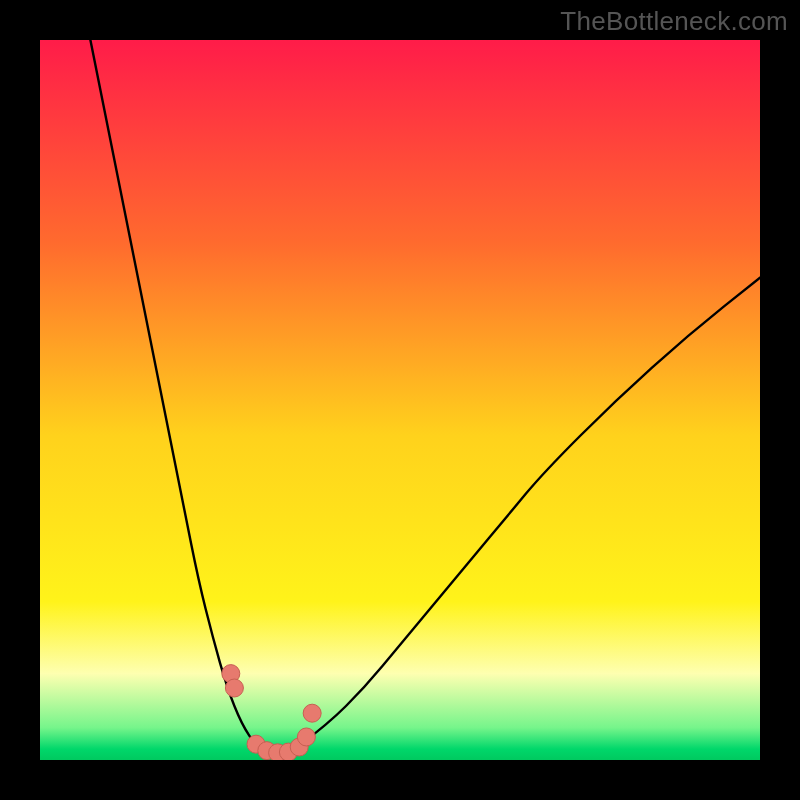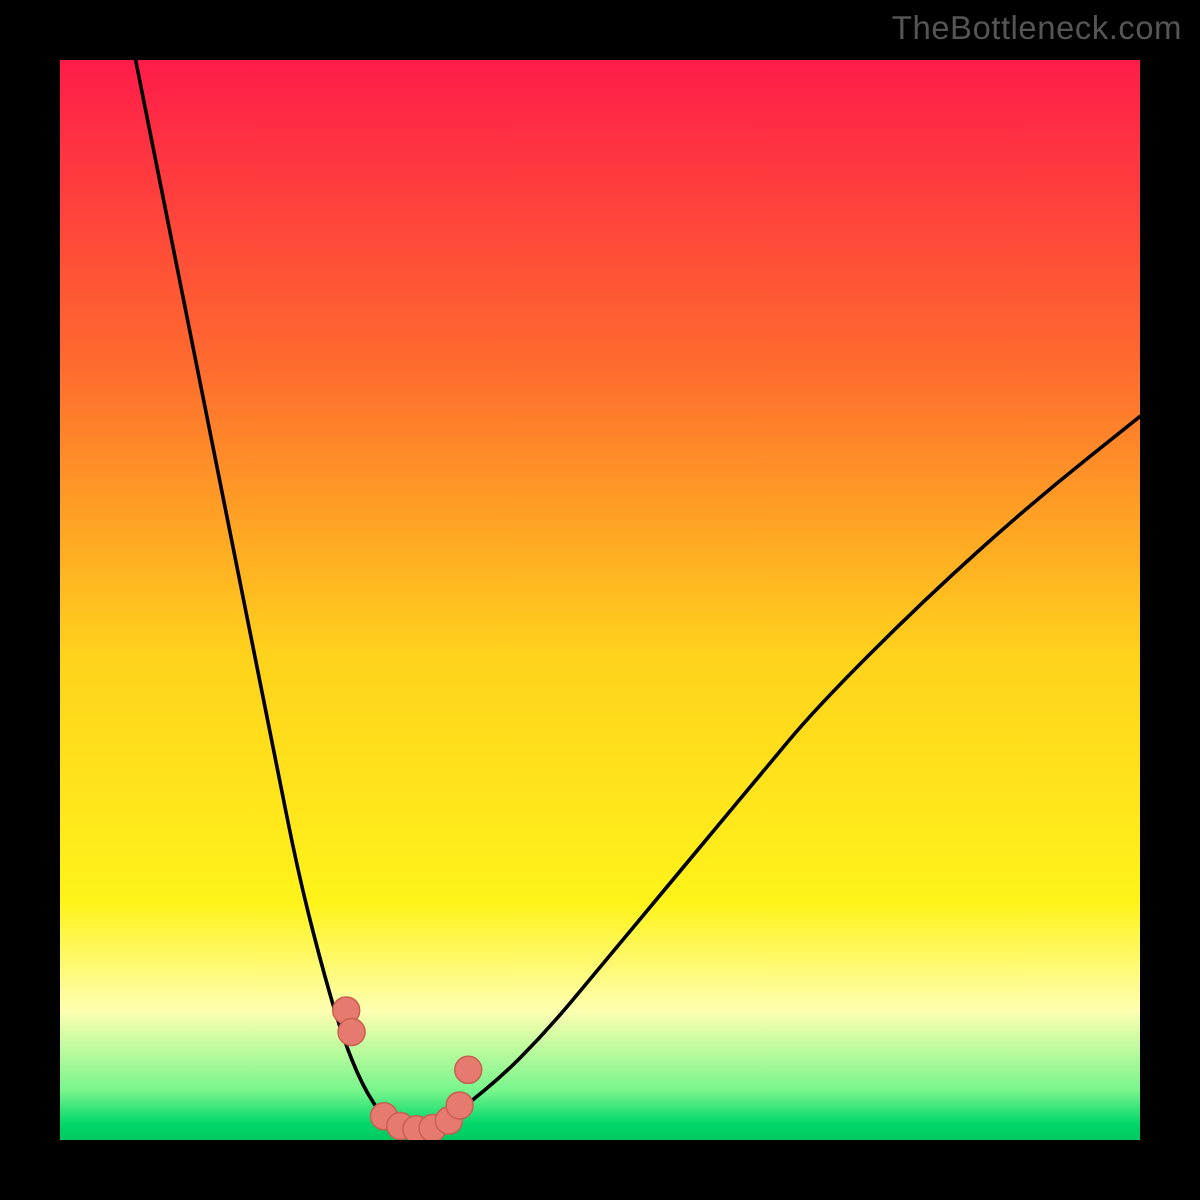--- a/index.html
+++ b/index.html
@@ -29,21 +29,21 @@
   }
   .gradient-bg {
     position: absolute;
     inset: 0;
   }
   .watermark {
     position: absolute;
     top: 6px;
     right: 12px;
     color: #555555;
-    font-size: 22px;
+    font-size: 26px;
     font-weight: 500;
     letter-spacing: 0.3px;
   }
   svg.curves {
     position: absolute;
     inset: 0;
     width: 100%;
     height: 100%;
   }
 </style>

